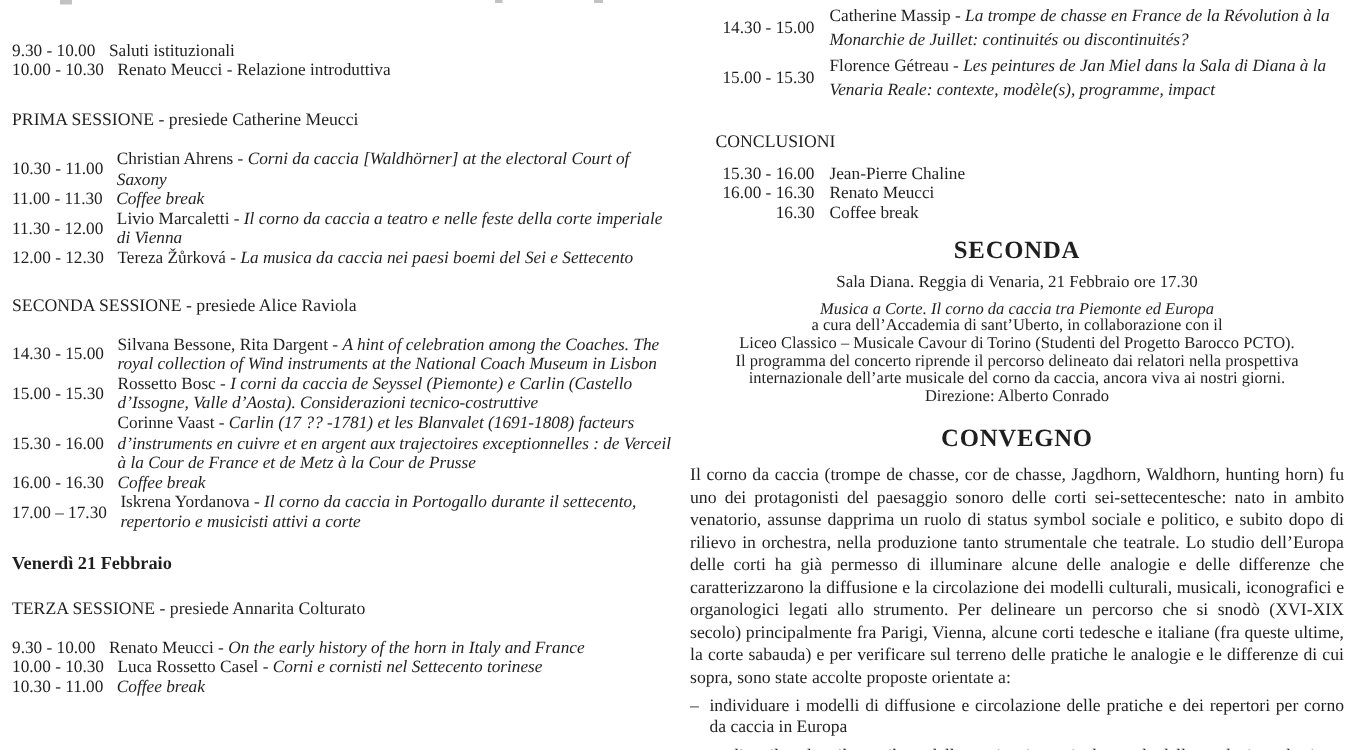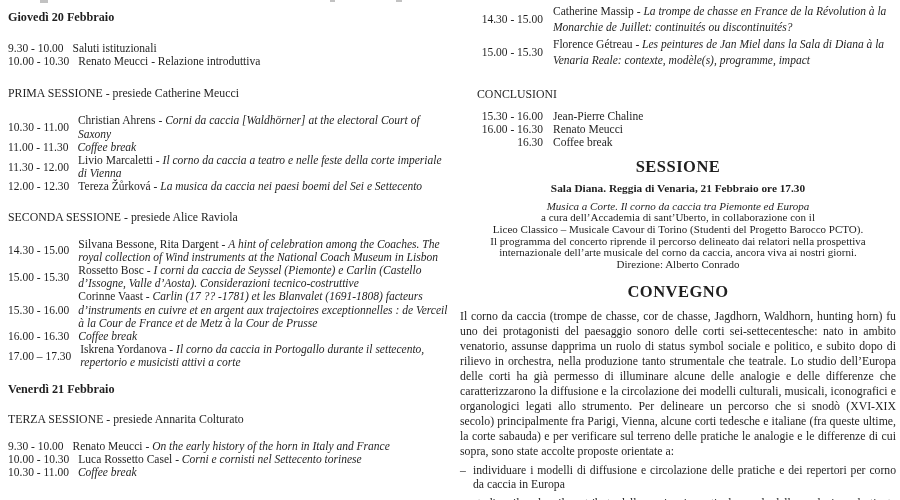--- a/index.html
+++ b/index.html
@@ -41,41 +41,40 @@
   .row-wide .t{flex:0 0 66px;}
   .row-wide .x{margin-left:10px;}
   .row-sm{line-height:13px;font-size:11.5px;}
   .row-sm .t{flex:0 0 66px;}
   .row-sm .x{margin-left:10px;}
   .conclusioni-header{font-size:11.8px;line-height:13px;margin-top:19px;}
   .mt-concl{margin-top:9px;}
 
   .big-heading{font-weight:bold;font-size:16.5px;line-height:18px;text-align:center;letter-spacing:.5px;}
   .mt-concerto{margin-top:9px;}
-  .venue{text-align:center;font-size:11.3px;line-height:12px;margin-top:6px;font-weight:bold;}
+  .venue{text-align:center;font-size:11.3px;line-height:12px;margin-top:6px;}
   .program{margin-top:7px;text-align:center;font-size:11px;line-height:11.7px;}
   .program .ptitle{font-style:italic;}
   .mt-convegno{margin-top:12px;}
   .paragraph{margin-top:8px;font-size:11.8px;line-height:15px;text-align:justify;}
   .bullets{margin-top:4px;}
   .bullet{display:flex;align-items:flex-start;font-size:11.7px;line-height:14.3px;text-align:justify;margin-top:5px;}
   .bullet .dash{flex:0 0 13px;}
   .bullet .btext{flex:1;}
   .bullet .bi{font-style:italic;}
 </style>
 </head>
 <body>
 
 <div class="frag f1"></div>
 <div class="frag f2"></div>
 <div class="frag f3"></div>
 
 <div class="col col-left">
 
-  <div class="day-header">Giovedì 20 Febbraio</div>
 
   <div class="rows mt-open">
 
       <div class="row">
         <span class="t">9.30 - 10.00</span>
         <span class="x"><span>Saluti istituzionali</span><span></span><span class="title"></span></span>
       </div>
 
       <div class="row">
         <span class="t">10.00 - 10.30</span>
@@ -192,21 +191,21 @@
         <span class="t">16.00 - 16.30</span>
         <span class="x"><span>Renato Meucci</span><span></span><span class="title"></span></span>
       </div>
 
       <div class="row row-sm">
         <span class="t">16.30</span>
         <span class="x"><span>Coffee break</span><span></span><span class="title"></span></span>
       </div>
     </div>
 
-  <div class="big-heading mt-concerto">SESSIONE</div>
+  <div class="big-heading mt-concerto">SECONDA</div>
   <div class="venue">Sala Diana. Reggia di Venaria, 21 Febbraio ore 17.30</div>
 
   <div class="program">
     <div class="ptitle">Musica a Corte. Il corno da caccia tra Piemonte ed Europa</div>
     <div>
 
         <div>a cura dell’Accademia di sant’Uberto, in collaborazione con il</div>
 
         <div>Liceo Classico – Musicale Cavour di Torino (Studenti del Progetto Barocco PCTO).</div>
 

